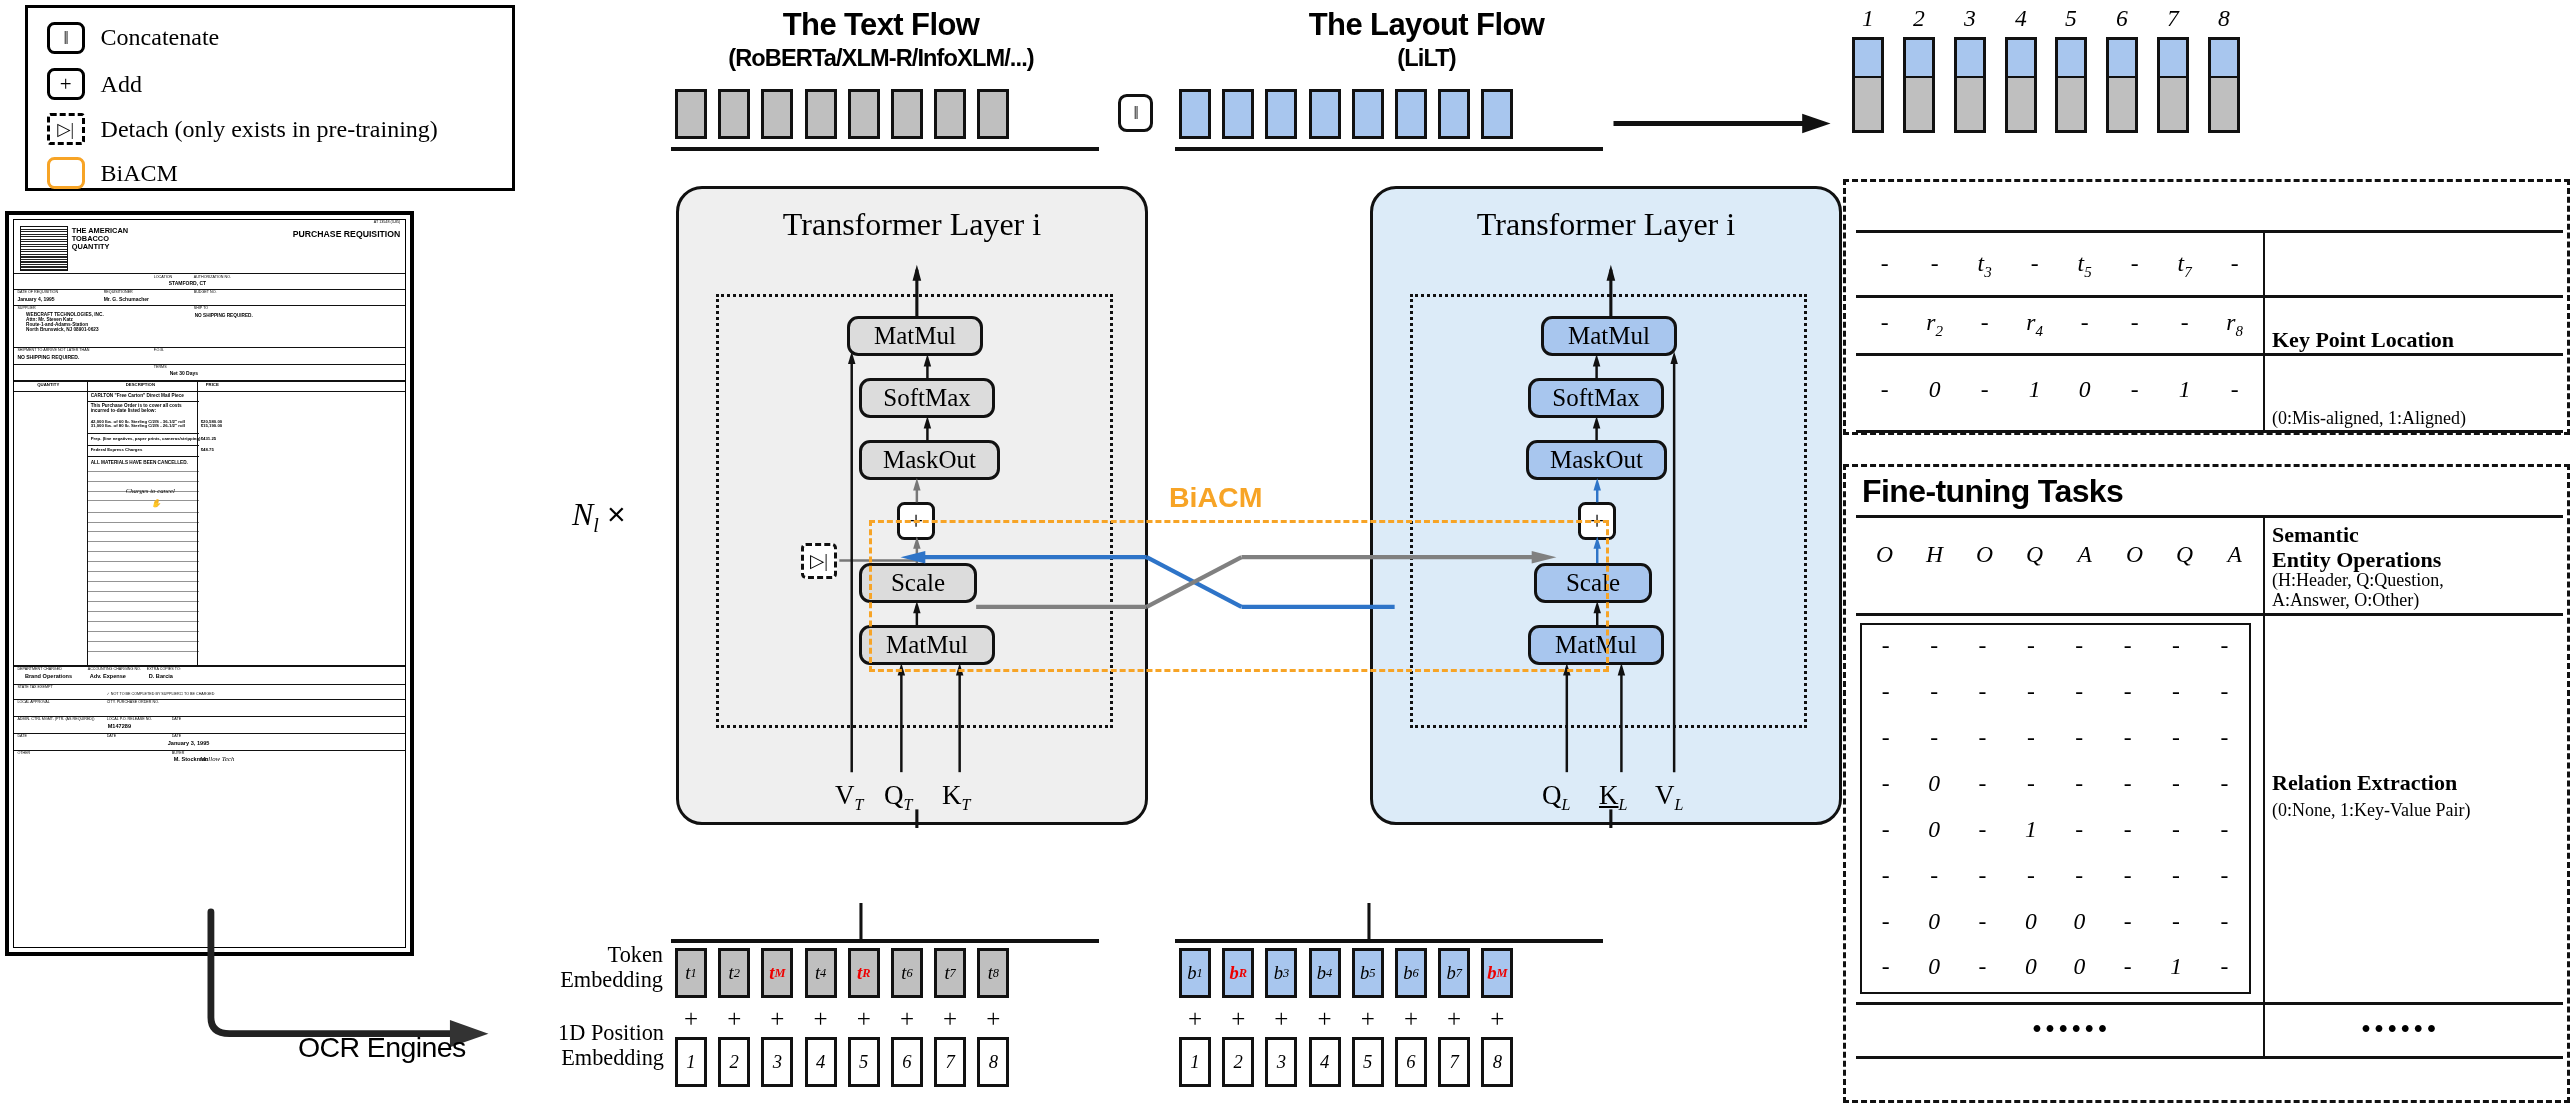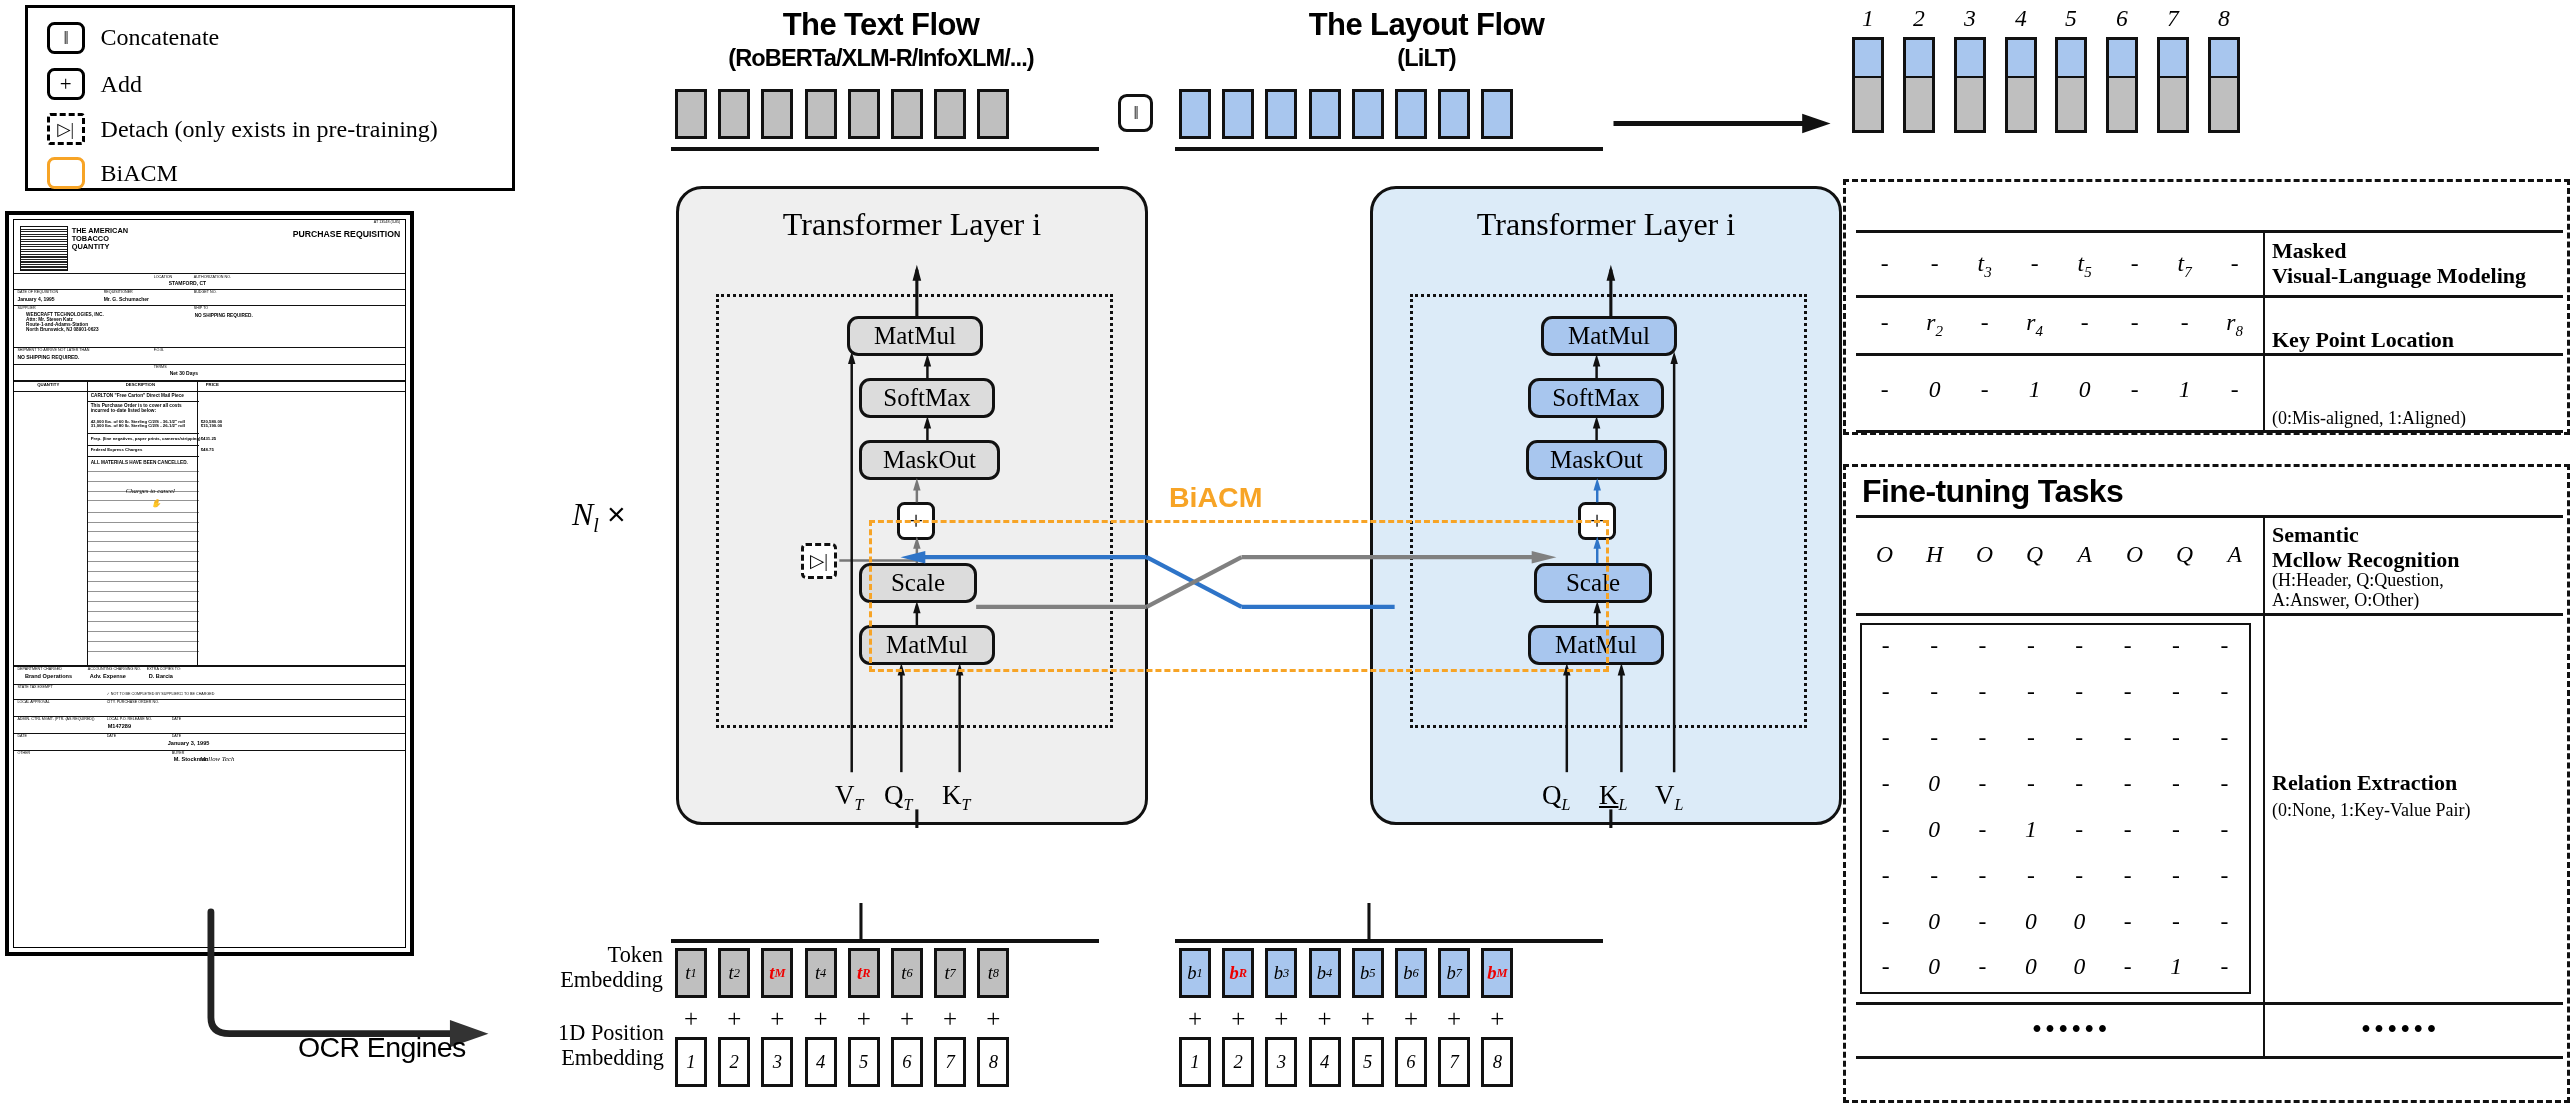--- a/index.html
+++ b/index.html
@@ -555,22 +555,20 @@
   <div class="rowcells" id="preRow0" style="left:13.6px; top:68px;">
       <span>-</span>
       <span>-</span>
       <span>t<sub>3</sub></span>
       <span>-</span>
       <span>t<sub>5</sub></span>
       <span>-</span>
       <span>t<sub>7</sub></span>
       <span>-</span>
     </div>
-  <div class="rlabel" style="left:426px; top:57px; white-space:pre-line;">Masked
-Visual-Language Modeling</div>
 
   <div class="rowcells" id="preRow1" style="left:13.6px; top:127px;">
       <span>-</span>
       <span>r<sub>2</sub></span>
       <span>-</span>
       <span>r<sub>4</sub></span>
       <span>-</span>
       <span>-</span>
       <span>-</span>
       <span>r<sub>8</sub></span>
@@ -602,21 +600,21 @@
       <span>O</span>
       <span>H</span>
       <span>O</span>
       <span>Q</span>
       <span>A</span>
       <span>O</span>
       <span>Q</span>
       <span>A</span>
     </div>
   <div class="rlabel" style="left:426px; top:56px; white-space:pre-line;">Semantic
-Mcllow Recognition</div>
+Entity Operations</div>
   <div class="rlabel small" style="left:426px; top:103px; font-weight:normal; font-size:18px; white-space:pre-line;">(H:Header, Q:Question,
  A:Answer, O:Other)</div>
 
   <div class="abs" style="left:13.6px; top:156px; width:391px; height:371px; border:2.5px solid #111;">
     <div id="reMatrix" style="position:relative; width:100%; height:100%;">
         <div style="position: absolute; width: 12.5%; text-align: center; font-size: 23.6px; font-style: italic; left: 0%; top: 2%;">-</div>
         <div style="position: absolute; width: 12.5%; text-align: center; font-size: 23.6px; font-style: italic; left: 12.5%; top: 2%;">-</div>
         <div style="position: absolute; width: 12.5%; text-align: center; font-size: 23.6px; font-style: italic; left: 25%; top: 2%;">-</div>
         <div style="position: absolute; width: 12.5%; text-align: center; font-size: 23.6px; font-style: italic; left: 37.5%; top: 2%;">-</div>
         <div style="position: absolute; width: 12.5%; text-align: center; font-size: 23.6px; font-style: italic; left: 50%; top: 2%;">-</div>

